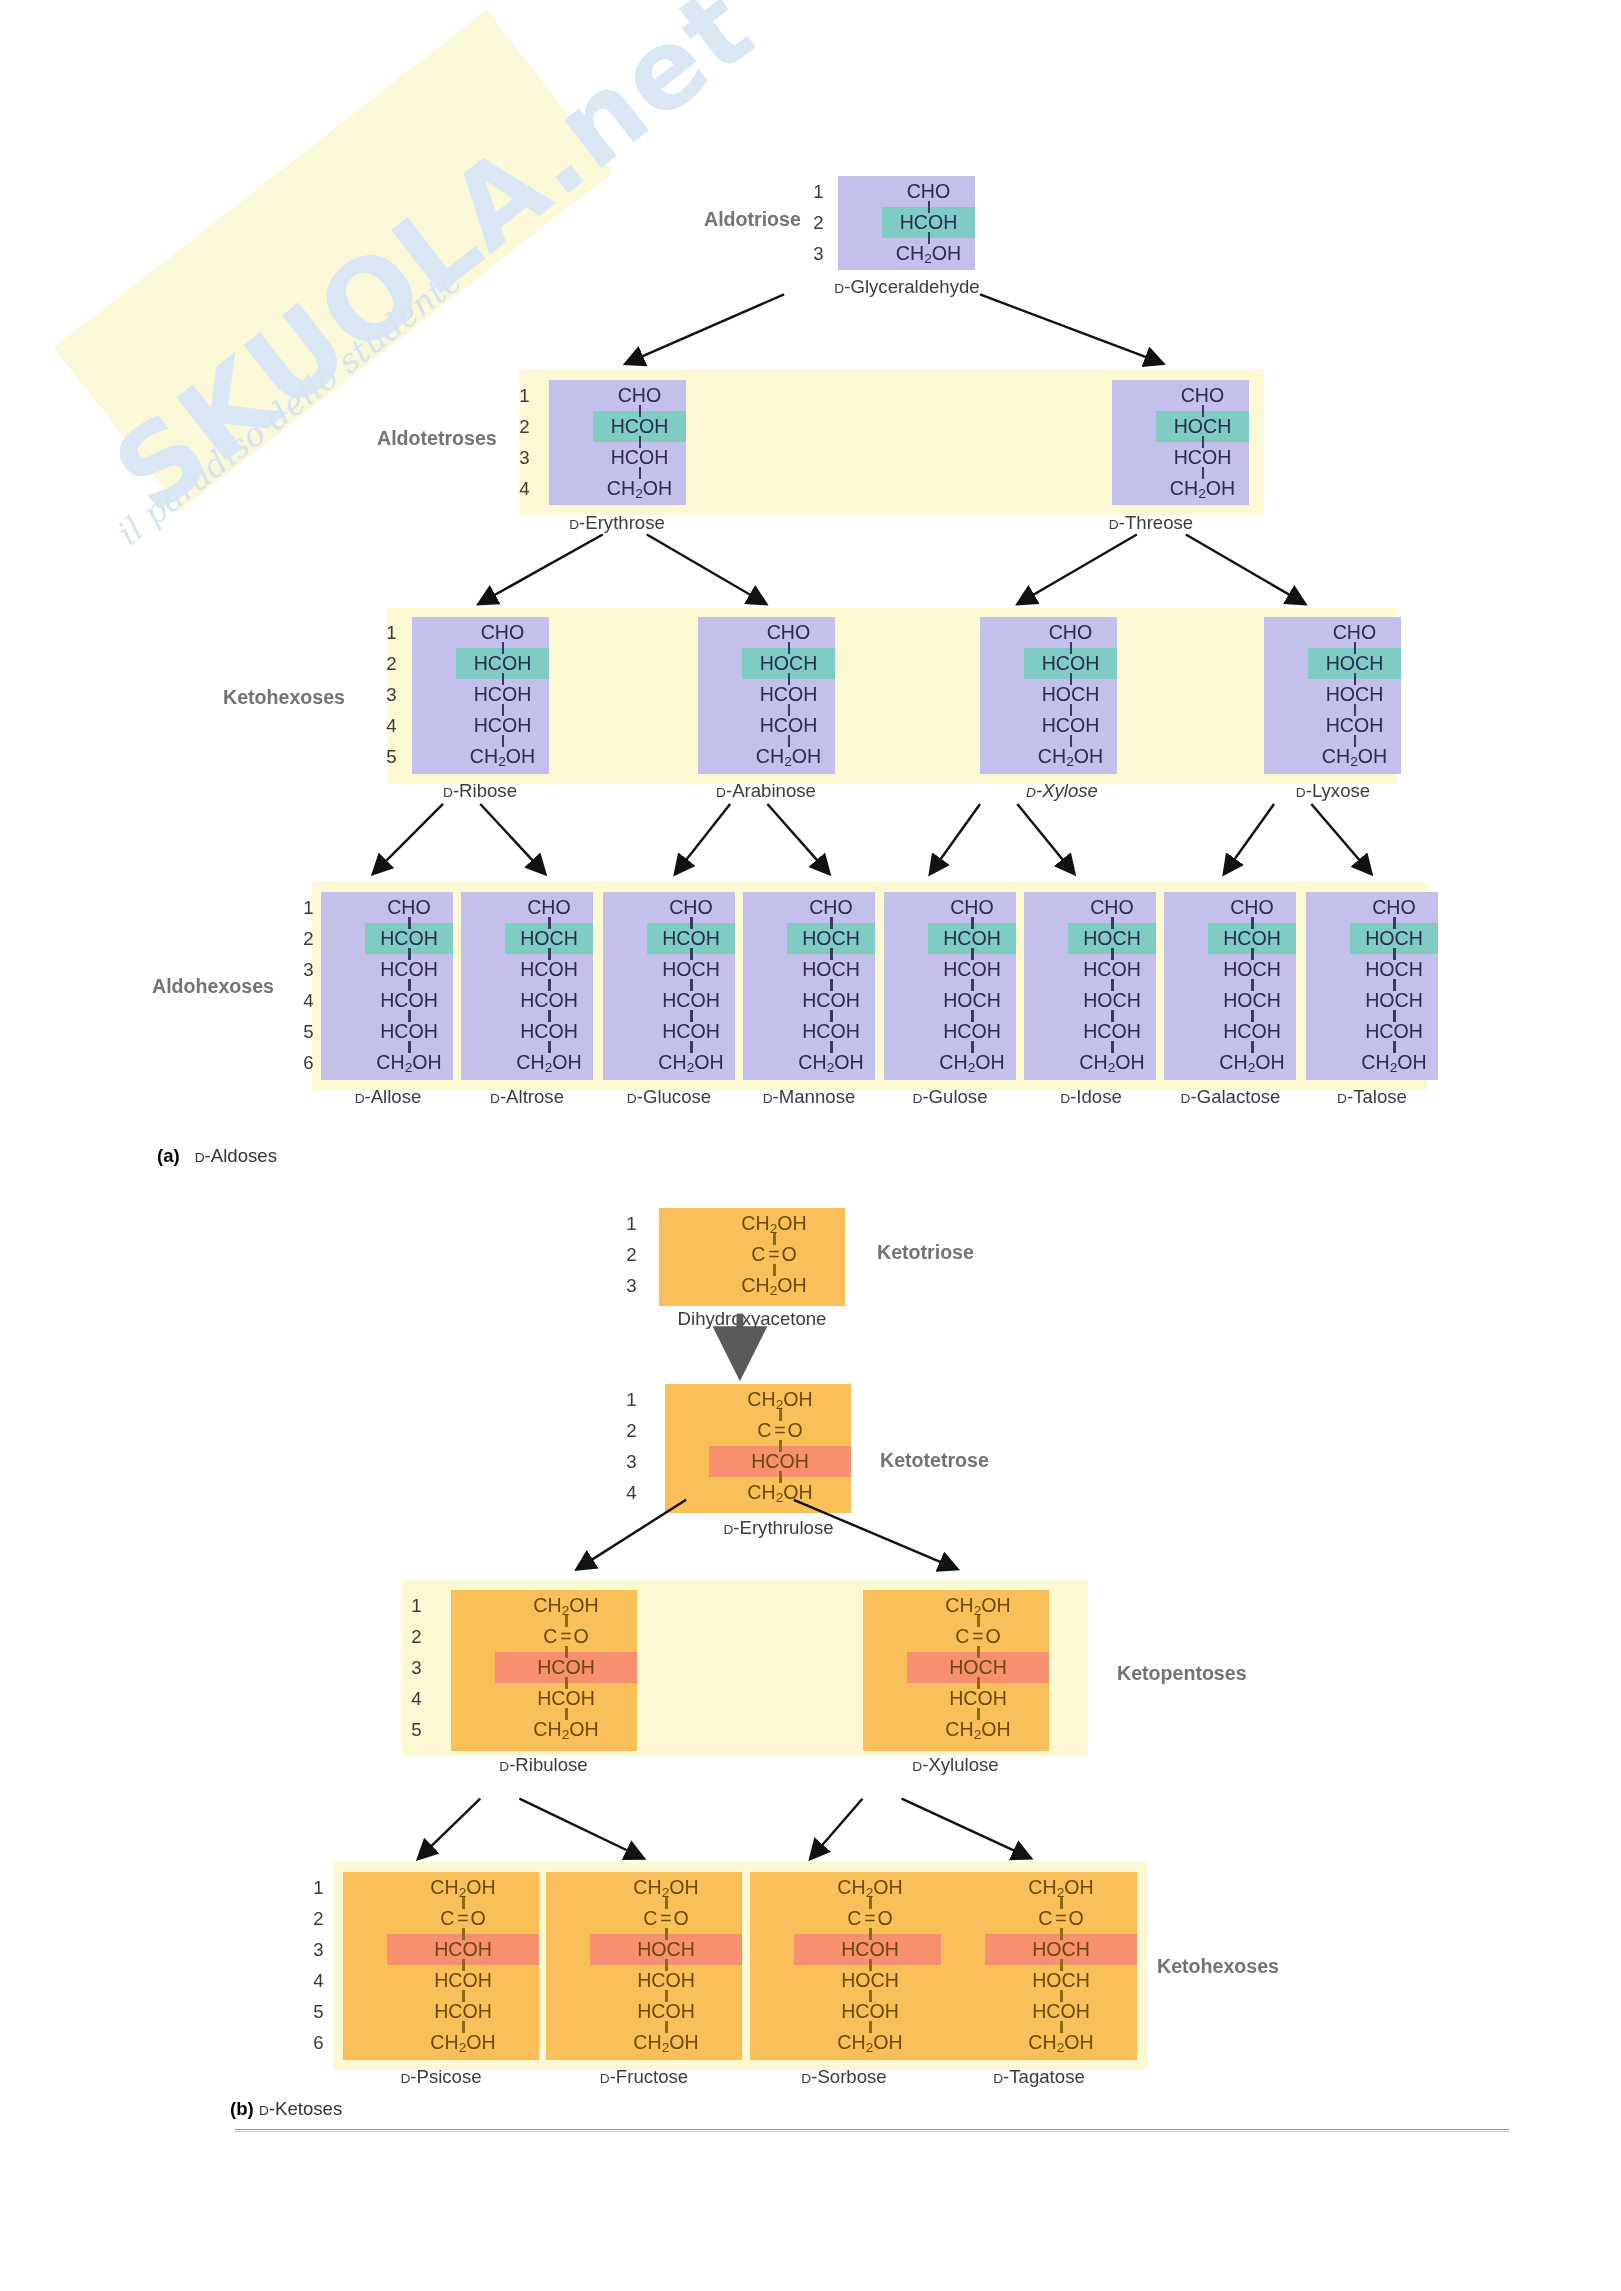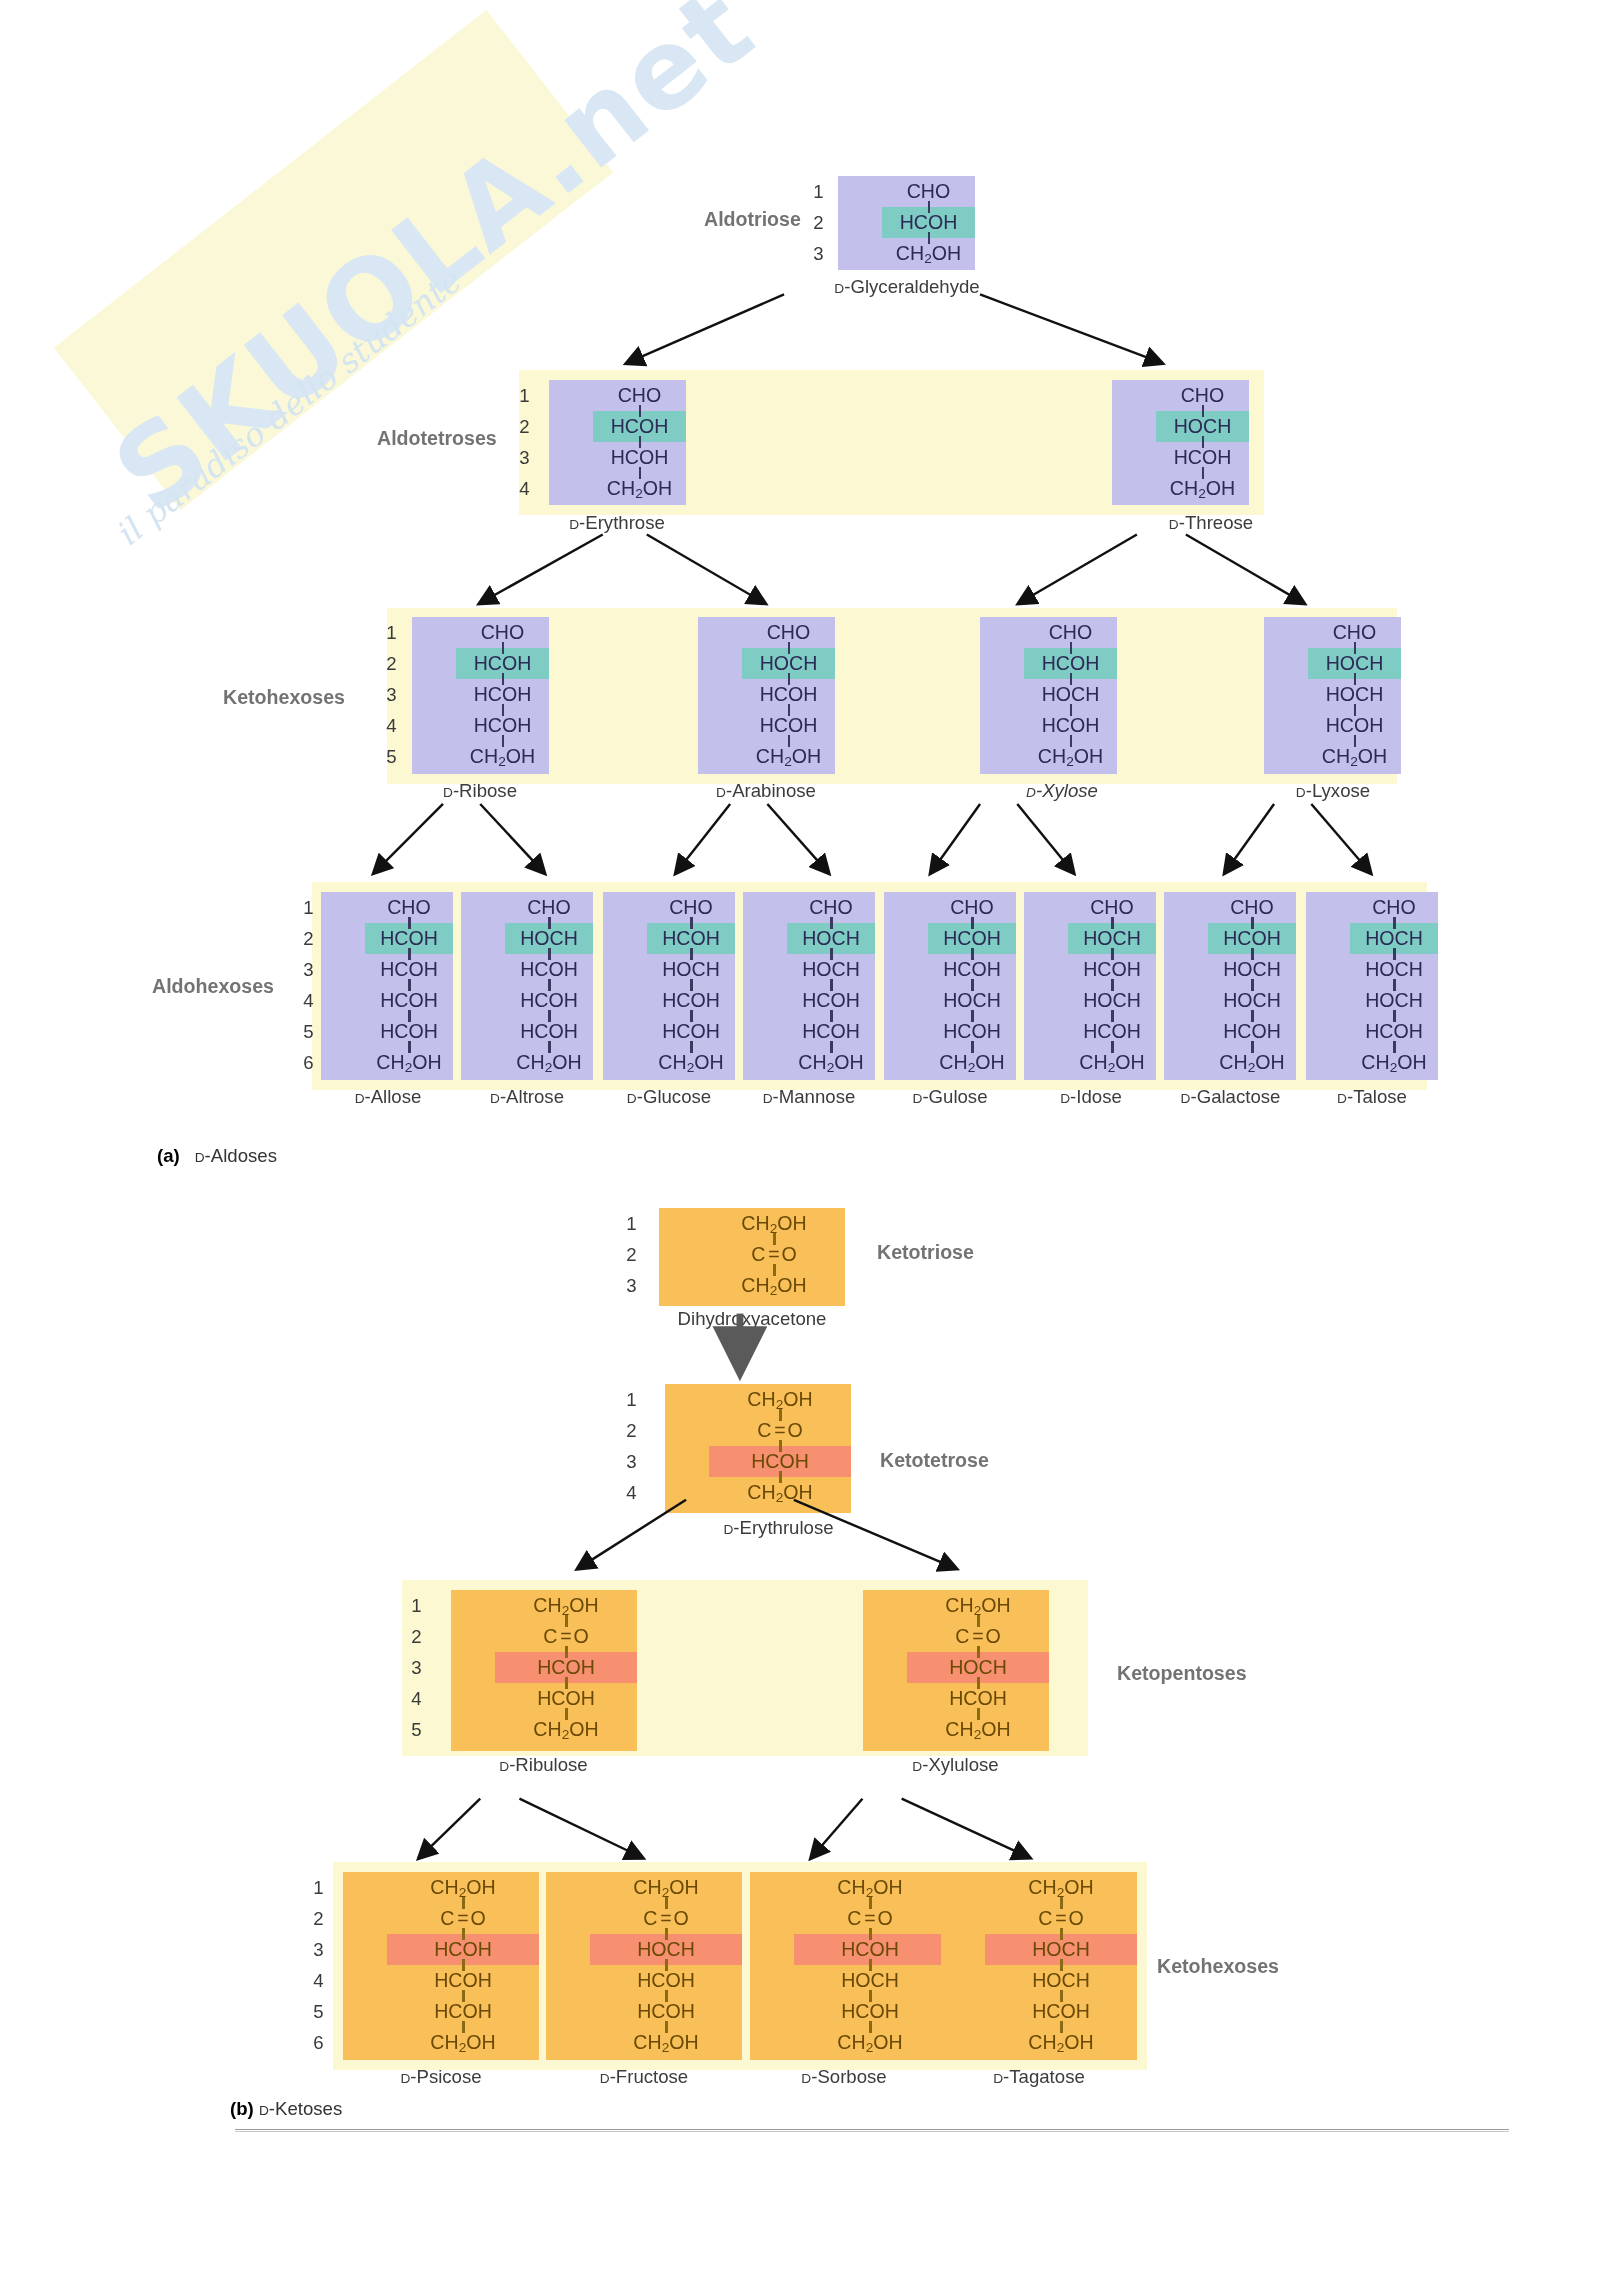--- a/index.html
+++ b/index.html
@@ -225,21 +225,21 @@
   <div class="mname" style="left:519px;top:512px;width:196px;"><span class="small">D</span>-Erythrose</div>
 
   <div class="mol aldo" style="left: 1112px; top: 380px; width: 137px; height: 125px; background: rgb(195, 193, 236);">
     <div class="chain">
       <div class="row"><span>CHO</span><i class="bond"></i></div>
       <div class="row hl-teal" style="background: rgb(127, 204, 196);"><span>HOCH</span><i class="bond"></i></div>
       <div class="row"><span>HCOH</span><i class="bond"></i></div>
       <div class="row"><span class="f">CH<span class="sub">2</span>OH</span></div>
     </div>
   </div>
-  <div class="mname" style="left:1113px;top:512px;width:196px;"><span class="small">D</span>-Threose</div>
+  <div class="mname" style="left:1053px;top:512px;width:196px;"><span class="small">D</span>-Threose</div>
 
   <div class="group" style="left: 387px; top: 608px; width: 1010px; height: 176px; background: rgb(252, 248, 210);"></div>
   <div class="glabel" style="left:223px;top:686px;">Ketohexoses</div>
   <div class="nums" style="left:377px;top:617px;width:19.6px;">
     <div>1</div>
     <div>2</div>
     <div>3</div>
     <div>4</div>
     <div>5</div>
   </div>

